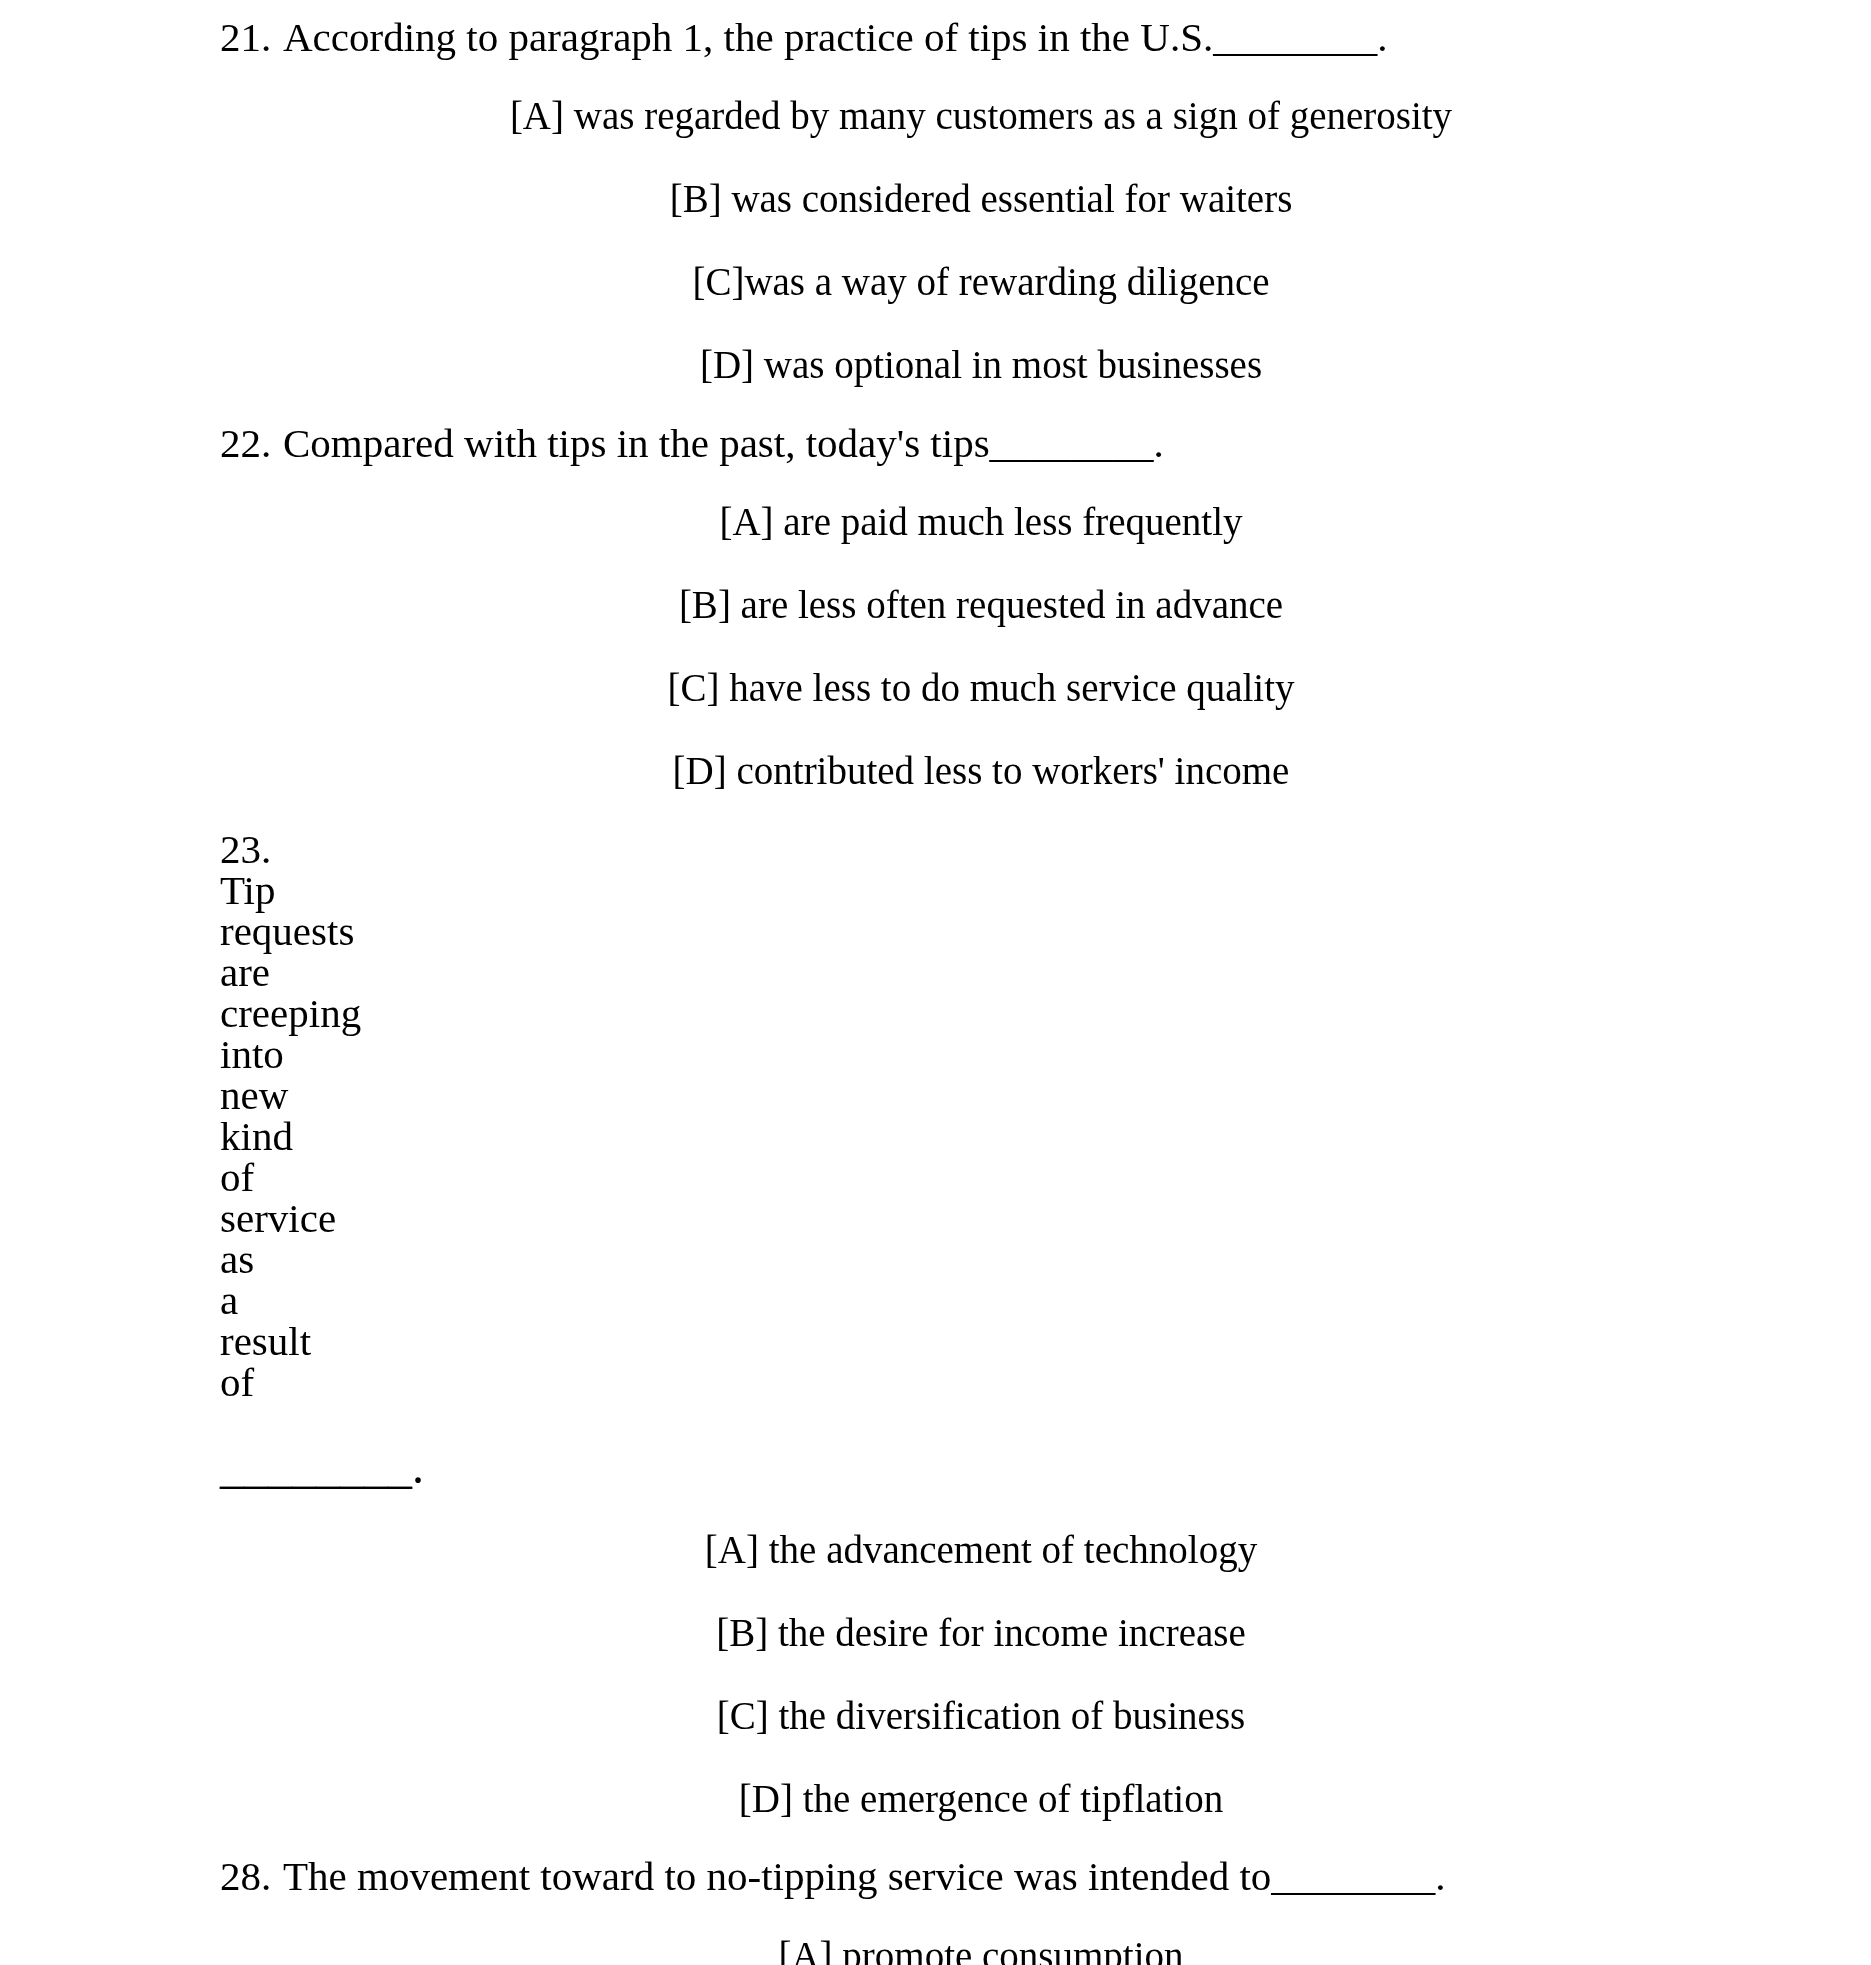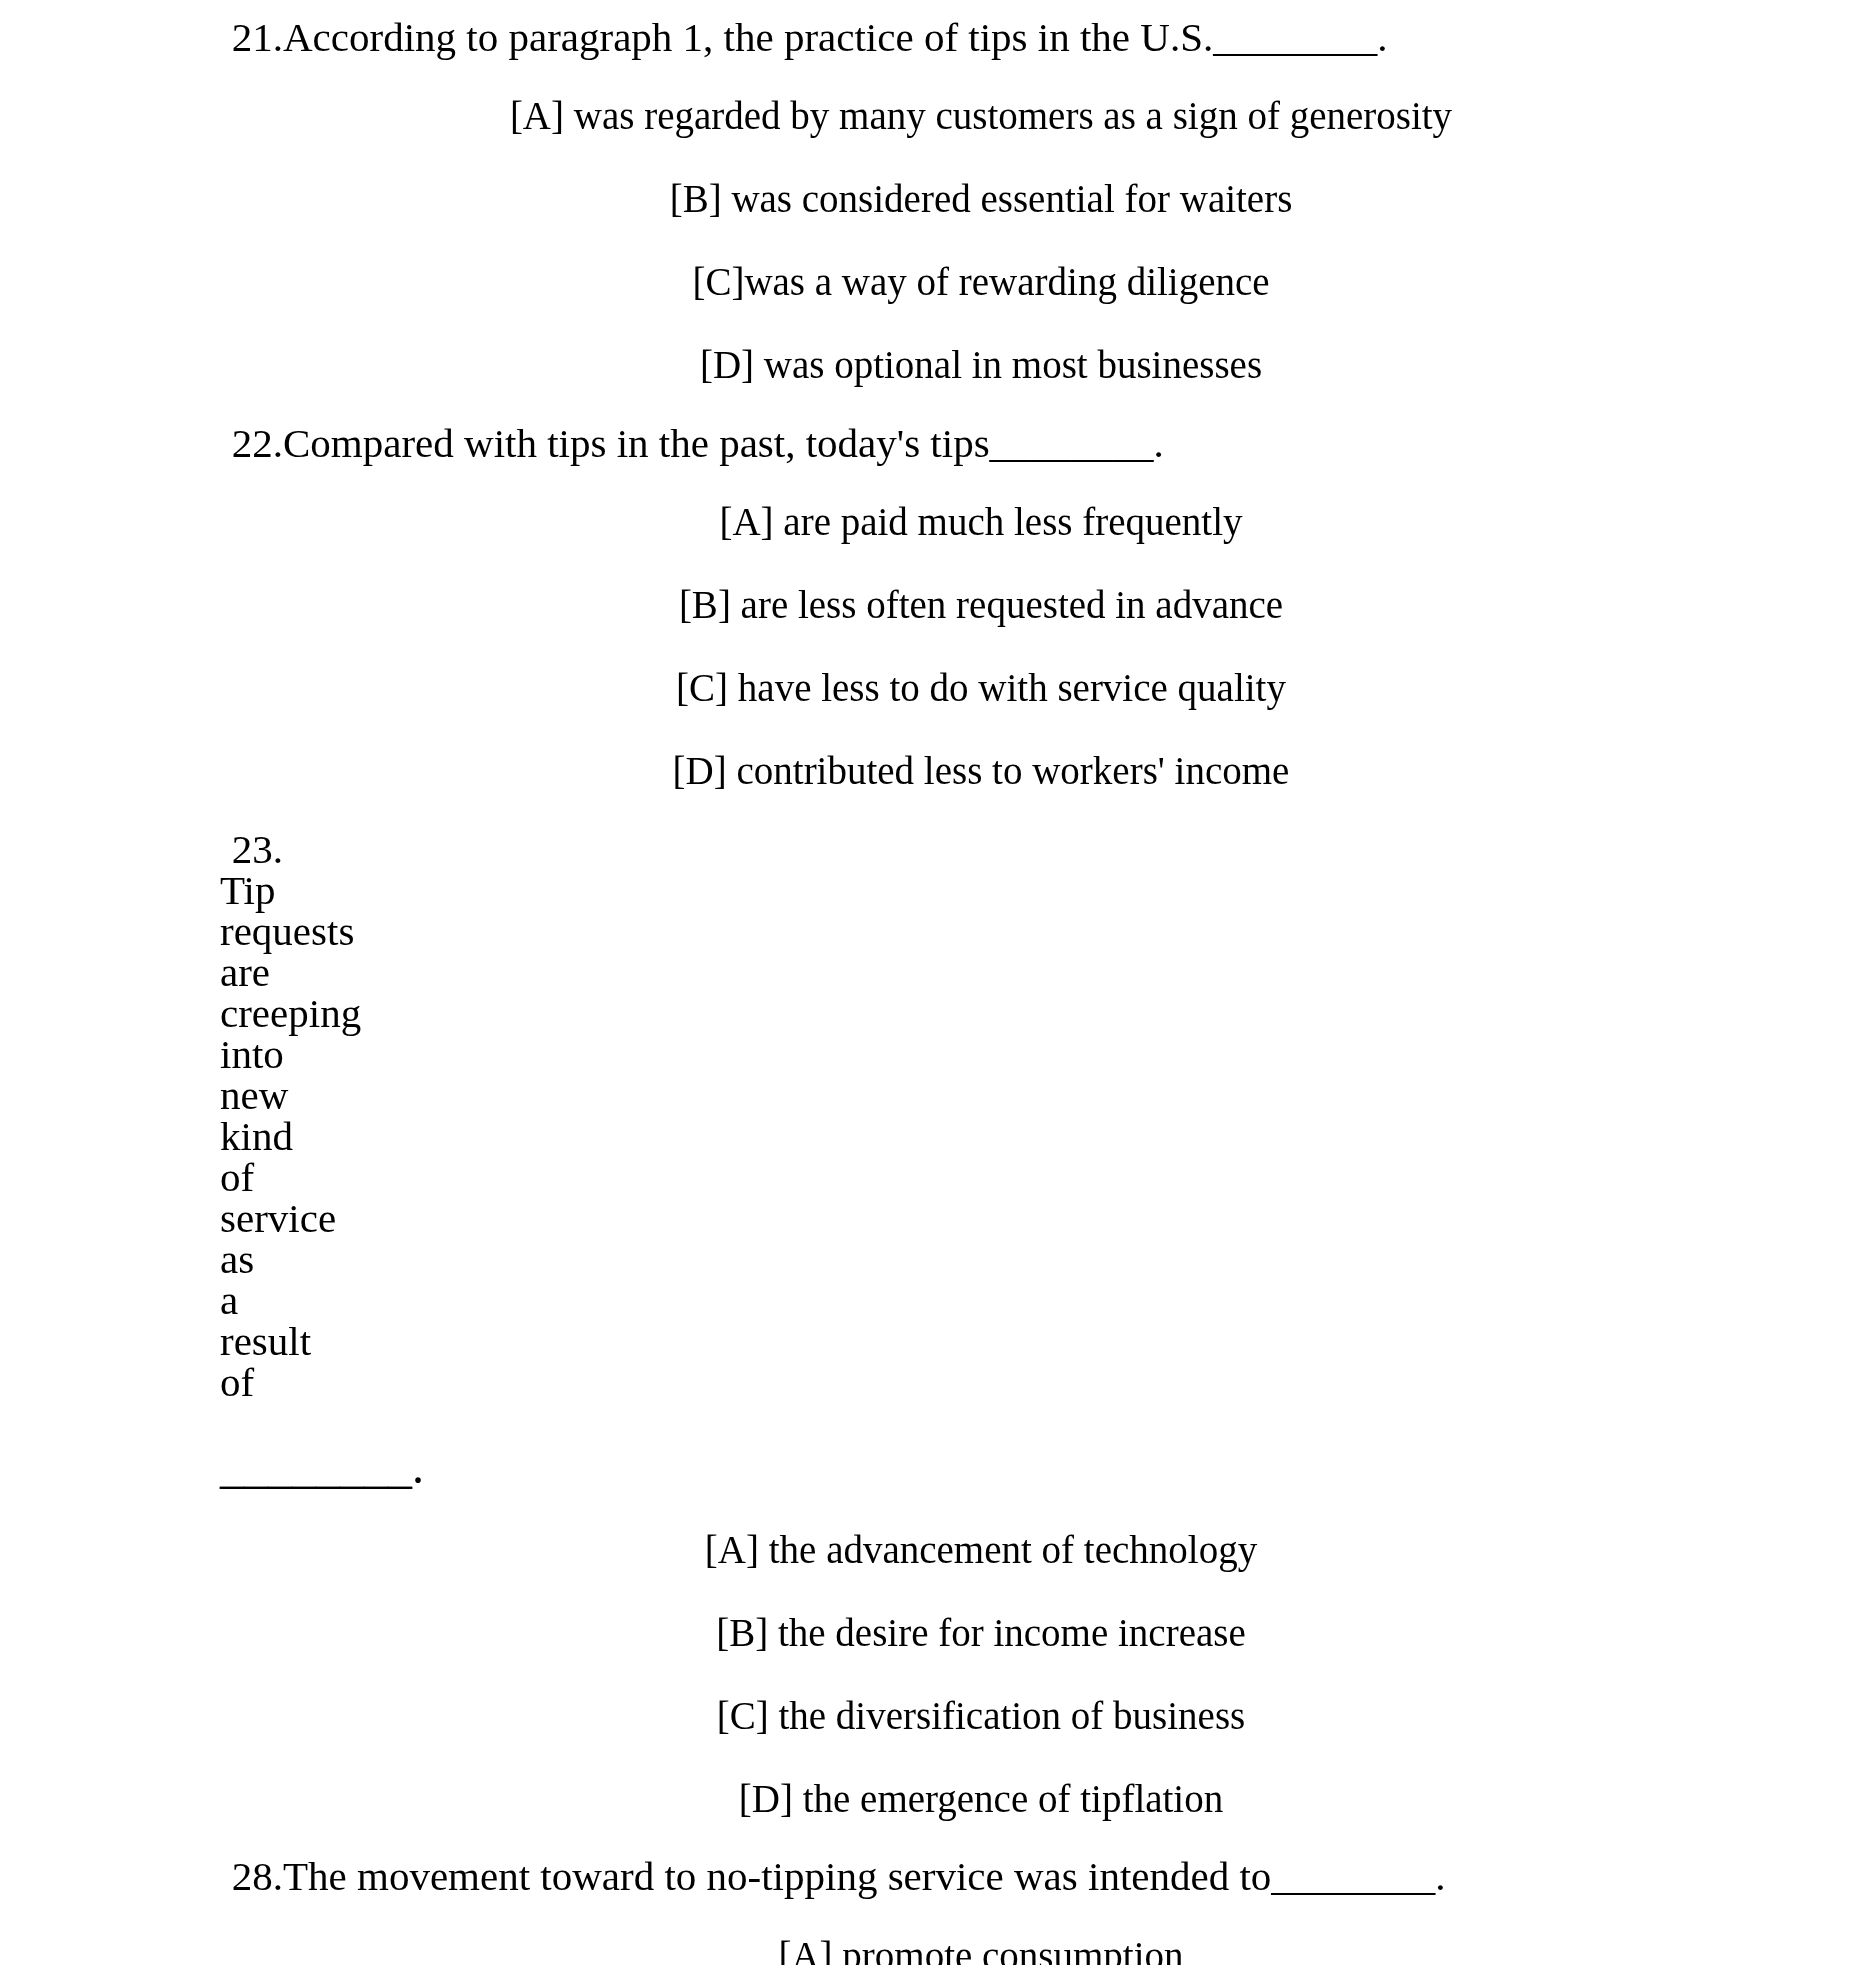--- a/index.html
+++ b/index.html
@@ -38,21 +38,21 @@
     align-items: flex-start;
     font-size: 41px;
     line-height: 1.0;
     padding-top: 16.5px;
     padding-bottom: 16.5px;
     white-space: nowrap;
   }
   .q-num {
     flex: 0 0 auto;
     width: 63px;
-    text-align: right;
+    text-align: left;
   }
   .q-text {
     flex: 1 1 auto;
     text-align: left;
   }
   .justified-line {
     display: flex;
     justify-content: space-between;
     width: 100%;
     font-size: 41px;
@@ -102,21 +102,21 @@
     <div class="option">[D] was optional in most businesses</div>
   </div>
 
   <div class="question">
     <div class="q-stem">
       <span class="q-num">22.</span>
       <span class="q-text"><span>Compared with tips in the past, today's tips</span><span class="blank">________</span><span>.</span></span>
     </div>
     <div class="option">[A] are paid much less frequently</div>
     <div class="option">[B] are less often requested in advance</div>
-    <div class="option">[C] have less to do with service quality</div>
+    <div class="option">[C] have less to do much service quality</div>
     <div class="option">[D] contributed less to workers' income</div>
   </div>
 
   <div class="question">
     <div class="justified-line">
       <span class="word q-num">23.</span>
       <span class="word">Tip</span>
       <span class="word">requests</span>
       <span class="word">are</span>
       <span class="word">creeping</span>

